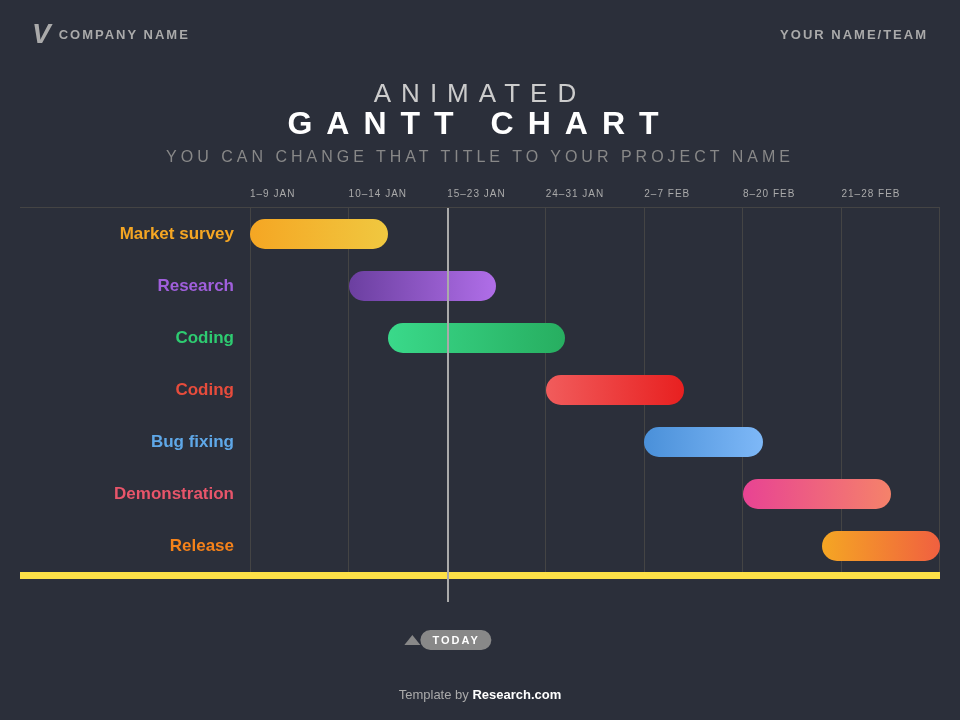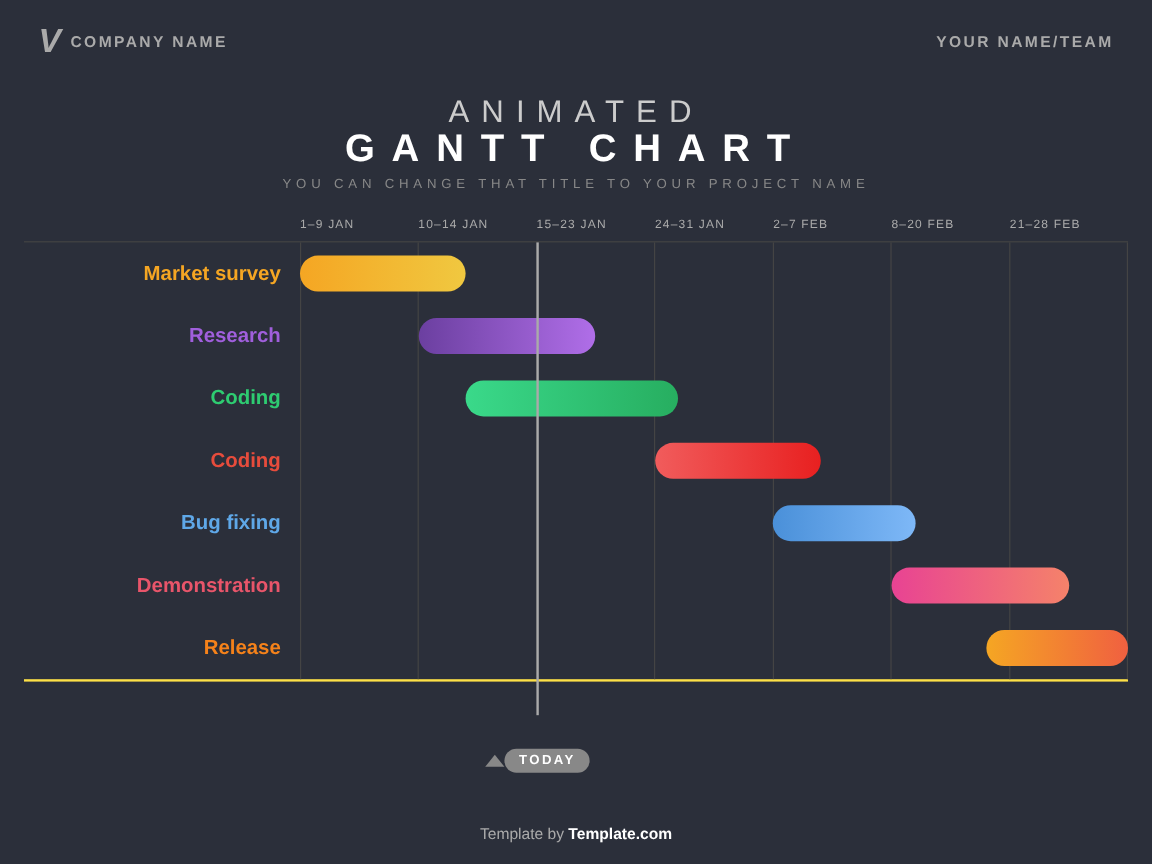--- a/index.html
+++ b/index.html
@@ -78,21 +78,21 @@
     .title-gantt {
       font-size: 32px;
       font-weight: 900;
       letter-spacing: 14px;
       color: #fff;
       text-transform: uppercase;
       margin-top: -4px;
     }
 
     .title-subtitle {
-      font-size: 11px;
+      font-size: 16px;
       letter-spacing: 4px;
       color: #888;
       text-transform: uppercase;
       margin-top: 6px;
     }
 
     
     .chart-wrapper {
       width: 920px;
       margin-top: 22px;
@@ -114,21 +114,21 @@
       letter-spacing: 1px;
       padding-bottom: 8px;
       font-weight: 500;
     }
 
     
     .chart-body {
       display: flex;
       position: relative;
       border-top: 1px solid #444;
-      border-bottom: 2px solid #fde047;
+      border-bottom: 7px solid #fde047;
       text-align: center;
     }
 
     
     .chart-labels {
       width: 230px;
       flex-shrink: 0;
     }
 
     .chart-row-label {
@@ -317,16 +317,16 @@
             <div class="today-arrow"></div>
             <div class="today-label">TODAY</div>
           </div>
         </div>
       </div>
     </div>
 
   </div>
 
   <div class="footer">
-    <span>Template by </span><span class="footer-brand">Template.com</span>
+    <span>Template by </span><span class="footer-brand">Research.com</span>
   </div>
 
 </div>
 
 </body></html>

